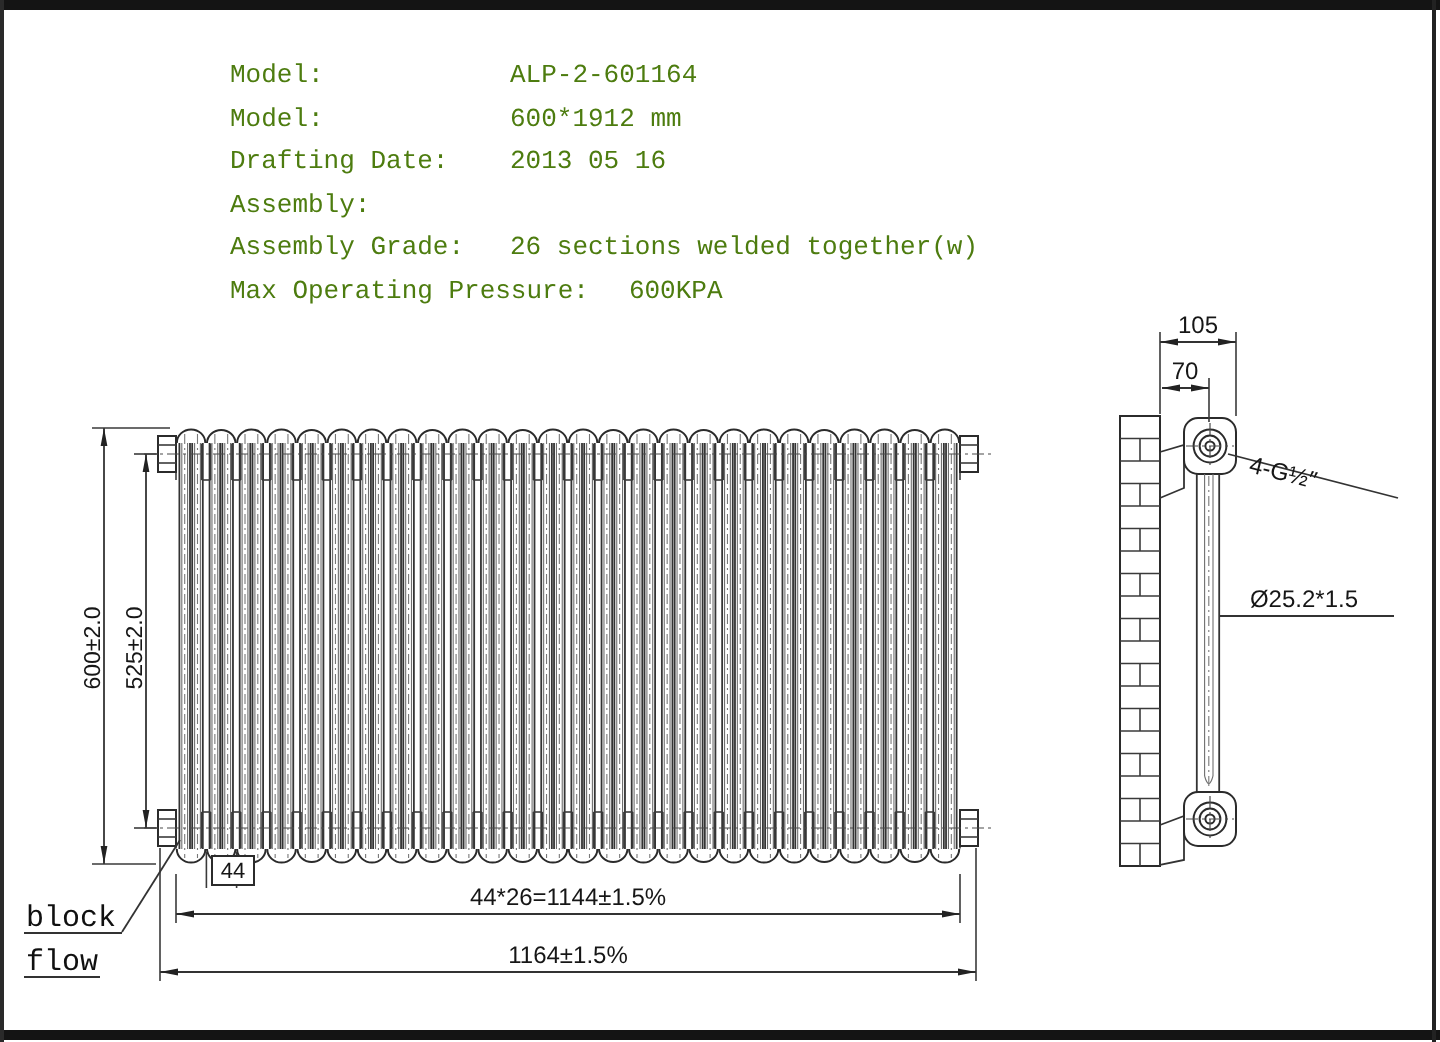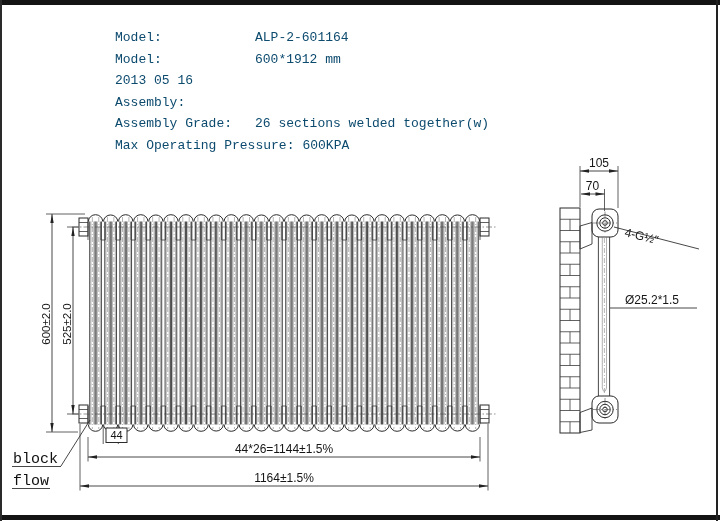--- a/index.html
+++ b/index.html
@@ -2,25 +2,25 @@
 <html><head>
 <meta charset="utf-8">
 <style>
   html,body{margin:0;padding:0;background:#fff;}
   #page{position:relative;width:720px;height:521px;background:#fff;overflow:hidden;
         font-family:"Liberation Sans",sans-serif;}
   .band-top{position:absolute;left:0;top:0;width:720px;height:4.5px;background:#141414;}
   .band-bottom{position:absolute;left:0;top:514.5px;width:720px;height:5px;background:#141414;}
   .border-left{position:absolute;left:0;top:0;width:1.5px;height:521px;background:#2a2a2a;}
   .border-right{position:absolute;left:716px;top:0;width:2px;height:521px;background:#222;}
-  .specs{position:absolute;left:115px;top:31px;color:#0c4a6e;
+  .specs{position:absolute;left:115px;top:31px;color:#4d7c0f;
          font:13px/14px "Liberation Mono",monospace;}
   .spec-row{height:21.5px;display:flex;white-space:pre;align-items:flex-start;}
   .spec-label{width:140px;flex:0 0 auto;}
-  .spec-row.long .spec-label{width:auto;margin-right:8px;}
+  .spec-row.long .spec-label{width:auto;margin-right:20px;}
   .spec-value{flex:0 0 auto;}
   svg{position:absolute;left:0;top:0;}
   .s1{stroke:#2b2b2b;stroke-width:1;fill:none;}
   .s09{stroke:#333;stroke-width:.9;fill:none;}
   .s08{stroke:#3a3a3a;stroke-width:.8;fill:none;}
   .thin{stroke:#6e6e6e;stroke-width:.55;fill:none;}
   .cl{stroke:#787878;stroke-width:.55;fill:none;stroke-dasharray:5 2 1 2;}
   .cl2{stroke:#4a4a4a;stroke-width:.6;fill:none;stroke-dasharray:6 2 1.5 2;}
   text.dim{font:11.5px "Liberation Sans",sans-serif;fill:#161616;}
   text.dim2{font:12px "Liberation Sans",sans-serif;fill:#161616;}
@@ -40,20 +40,21 @@
   <div class="specs">
     <div class="spec-row">
       <span class="spec-label">Model:</span>
       <span class="spec-value">ALP-2-601164</span>
     </div>
     <div class="spec-row">
       <span class="spec-label">Model:</span>
       <span class="spec-value">600*1912 mm</span>
     </div>
     <div class="spec-row">
+      <span class="spec-label">Drafting Date:</span>
       <span class="spec-value">2013 05 16</span>
     </div>
     <div class="spec-row">
       <span class="spec-label">Assembly:</span>
     </div>
     <div class="spec-row">
       <span class="spec-label">Assembly Grade:</span>
       <span class="spec-value">26 sections welded together(w)</span>
     </div>
     <div class="spec-row long">

